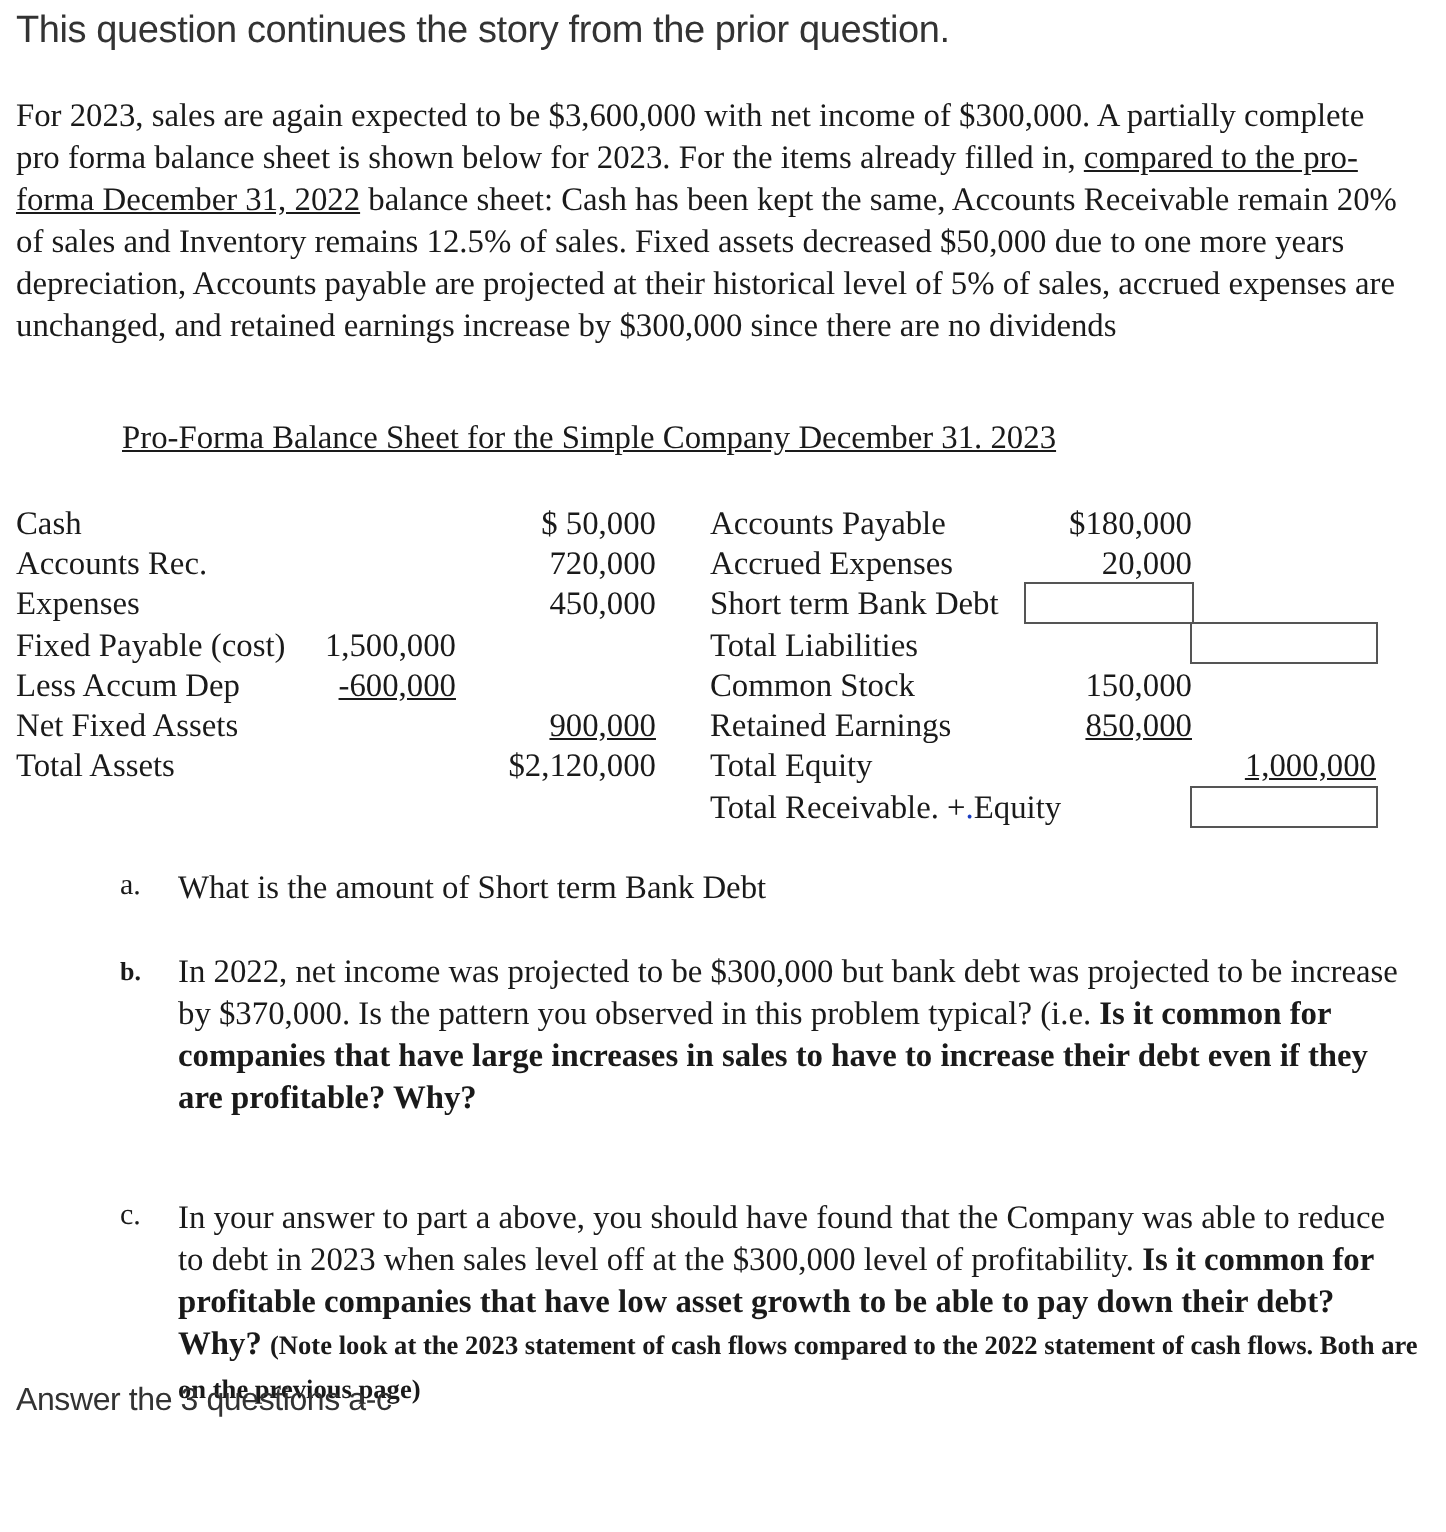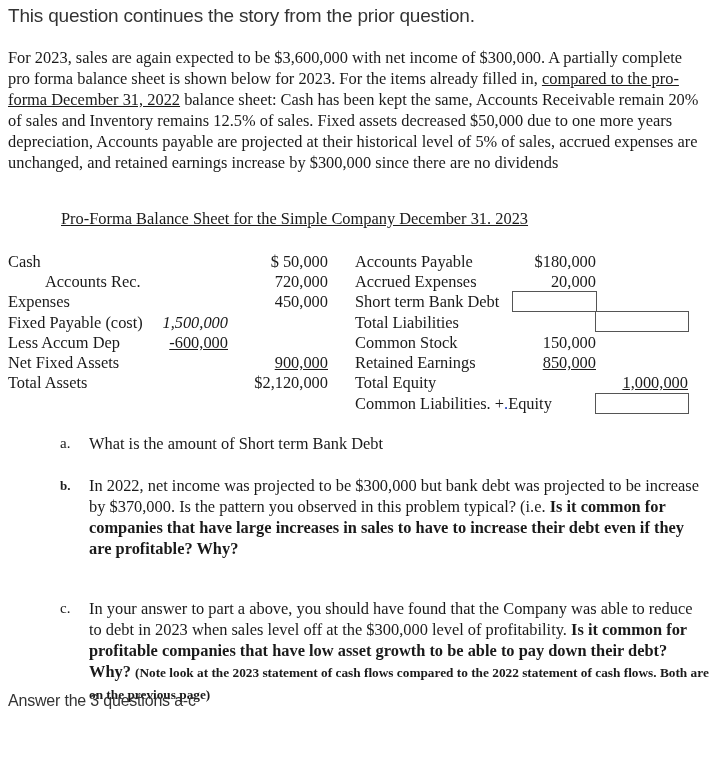--- a/index.html
+++ b/index.html
@@ -27,28 +27,28 @@
 <div class="intro-line sans">This question continues the story from the prior question.</div>
 
 <div class="para serif"><span>For 2023, sales are again expected to be $3,600,000 with net income of $300,000. A partially complete pro forma balance sheet is shown below for 2023. For the items already filled in, </span><span class="u">compared to the pro-forma December 31, 2022</span><span> balance sheet: Cash has been kept the same, Accounts Receivable remain 20% of sales and Inventory remains 12.5% of sales. Fixed assets decreased $50,000 due to one more years depreciation, Accounts payable are projected at their historical level of 5% of sales, accrued expenses are unchanged, and retained earnings increase by $300,000 since there are no dividends</span></div>
 
 <div class="sheet-title serif">Pro-Forma Balance Sheet for the Simple Company December 31. 2023</div>
 
 <div>
   <div class="abs serif" style="left:8px; top:252px;">Cash</div>
   <div class="abs serif num" style="left:230px; width:98px; top:252px;">$ 50,000</div>
 
-  <div class="abs serif" style="left:8px; top:272px;margin-left:37px;">Accounts Rec.</div>
+  <div class="abs serif" style="left:8px; top:272px;">Accounts Rec.</div>
   <div class="abs serif num" style="left:230px; width:98px; top:272px;">720,000</div>
 
   <div class="abs serif" style="left:8px; top:292px;">Expenses</div>
   <div class="abs serif num" style="left:230px; width:98px; top:292px;">450,000</div>
 
   <div class="abs serif" style="left:8px; top:313px;">Fixed Payable (cost)</div>
-  <div class="abs serif num" style="left:148px; width:80px; top:313px;font-style:italic;">1,500,000</div>
+  <div class="abs serif num" style="left:148px; width:80px; top:313px;">1,500,000</div>
 
   <div class="abs serif" style="left:8px; top:333px;">Less Accum Dep</div>
   <div class="abs serif num" style="left:148px; width:80px; top:333px; text-decoration:underline;">-600,000</div>
 
   <div class="abs serif" style="left:8px; top:353px;">Net Fixed Assets</div>
   <div class="abs serif num" style="left:230px; width:98px; top:353px; text-decoration:underline;">900,000</div>
 
   <div class="abs serif" style="left:8px; top:373px;">Total Assets</div>
   <div class="abs serif num" style="left:230px; width:98px; top:373px;">$2,120,000</div>
 </div>
@@ -68,21 +68,21 @@
 
   <div class="abs serif" style="left:355px; top:333px;">Common Stock</div>
   <div class="abs serif num" style="left:500px; width:96px; top:333px;">150,000</div>
 
   <div class="abs serif" style="left:355px; top:353px;">Retained Earnings</div>
   <div class="abs serif num" style="left:500px; width:96px; top:353px; text-decoration:underline;">850,000</div>
 
   <div class="abs serif" style="left:355px; top:373px;">Total Equity</div>
   <div class="abs serif num" style="left:590px; width:98px; top:373px; text-decoration:underline;">1,000,000</div>
 
-  <div class="abs serif" style="left:355px; top:394px;"><span>Common Liabilities. +</span><span class="dot">.</span><span>Equity</span></div>
+  <div class="abs serif" style="left:355px; top:394px;"><span>Total Receivable. +</span><span class="dot">.</span><span>Equity</span></div>
   <div class="box" style="left:595px; top:393px; width:92px; height:19px;"></div>
 </div>
 
 <div class="qlist serif" style="top:433px;">
   <span class="q-letter" style="top:0;">a.</span>
   <span class="q-body" style="top:0;">What is the amount of Short term Bank Debt</span>
 </div>
 
 <div class="qlist serif" style="top:475px;">
   <span class="q-letter" style="top:0; font-weight:bold; font-size:13px;">b.</span>

